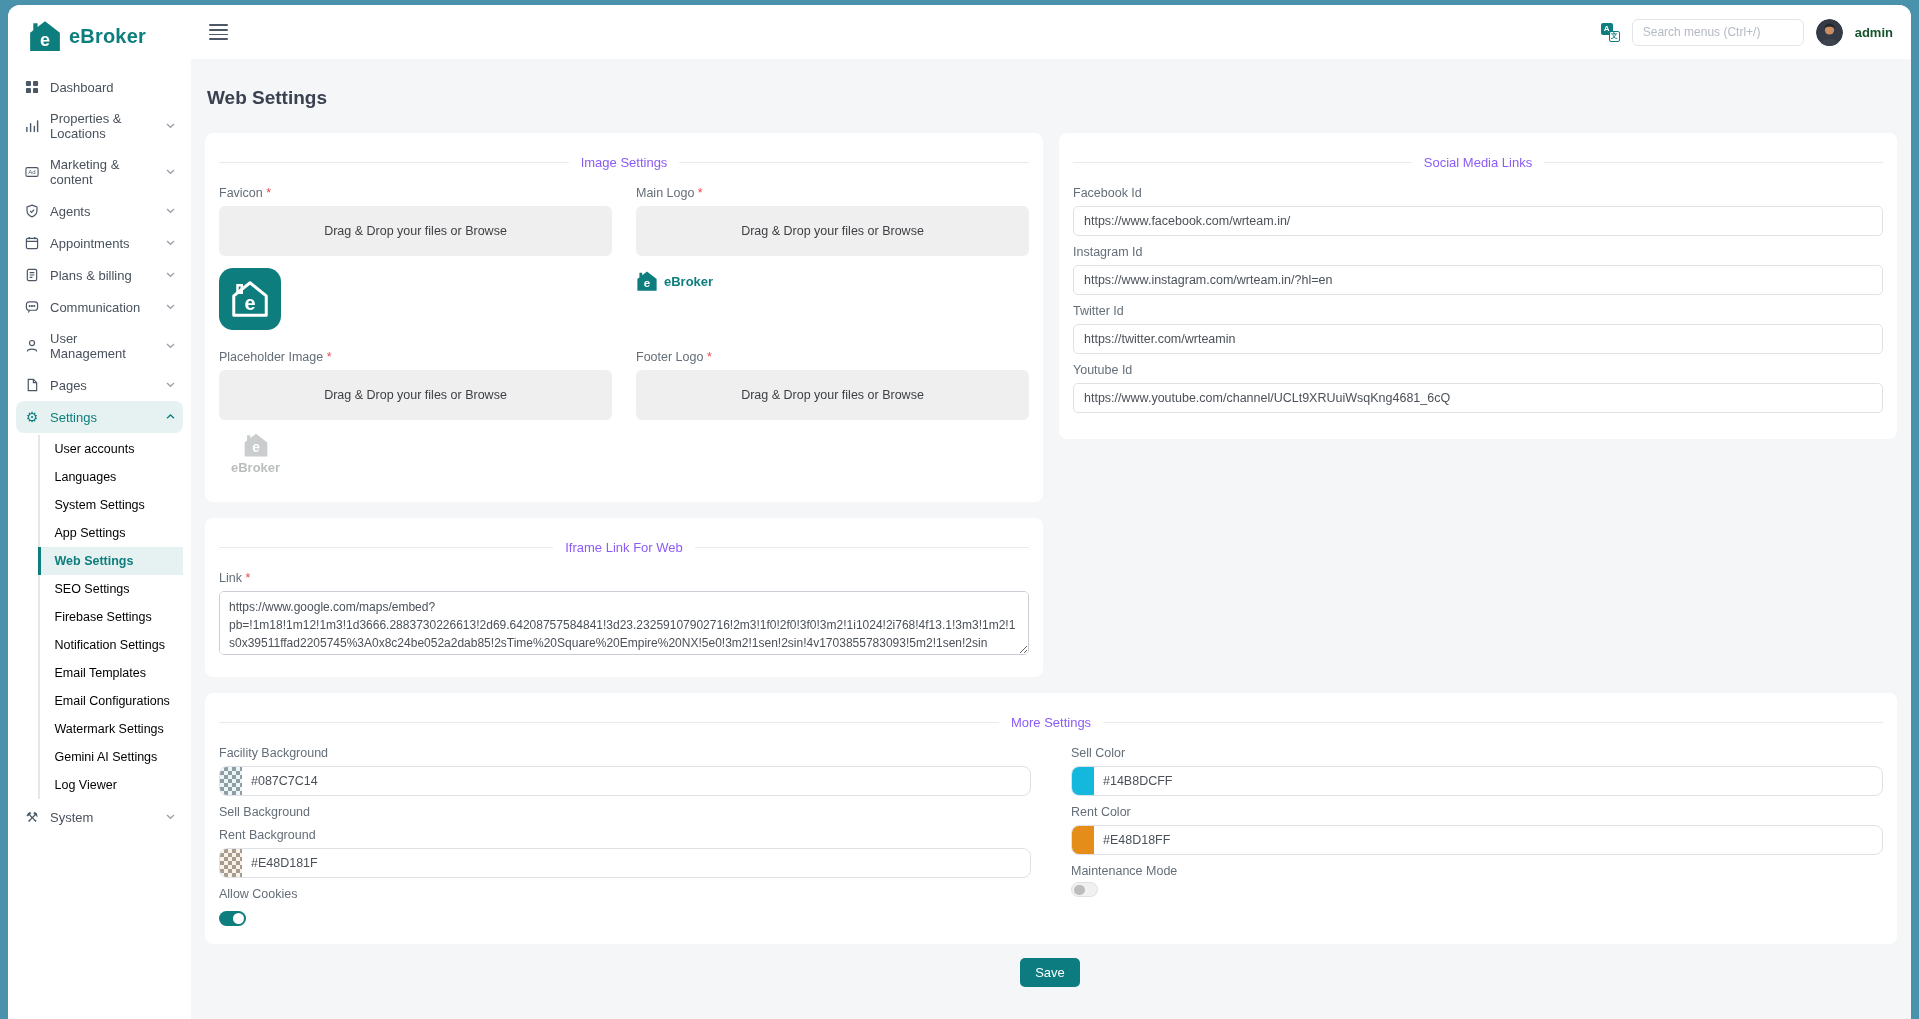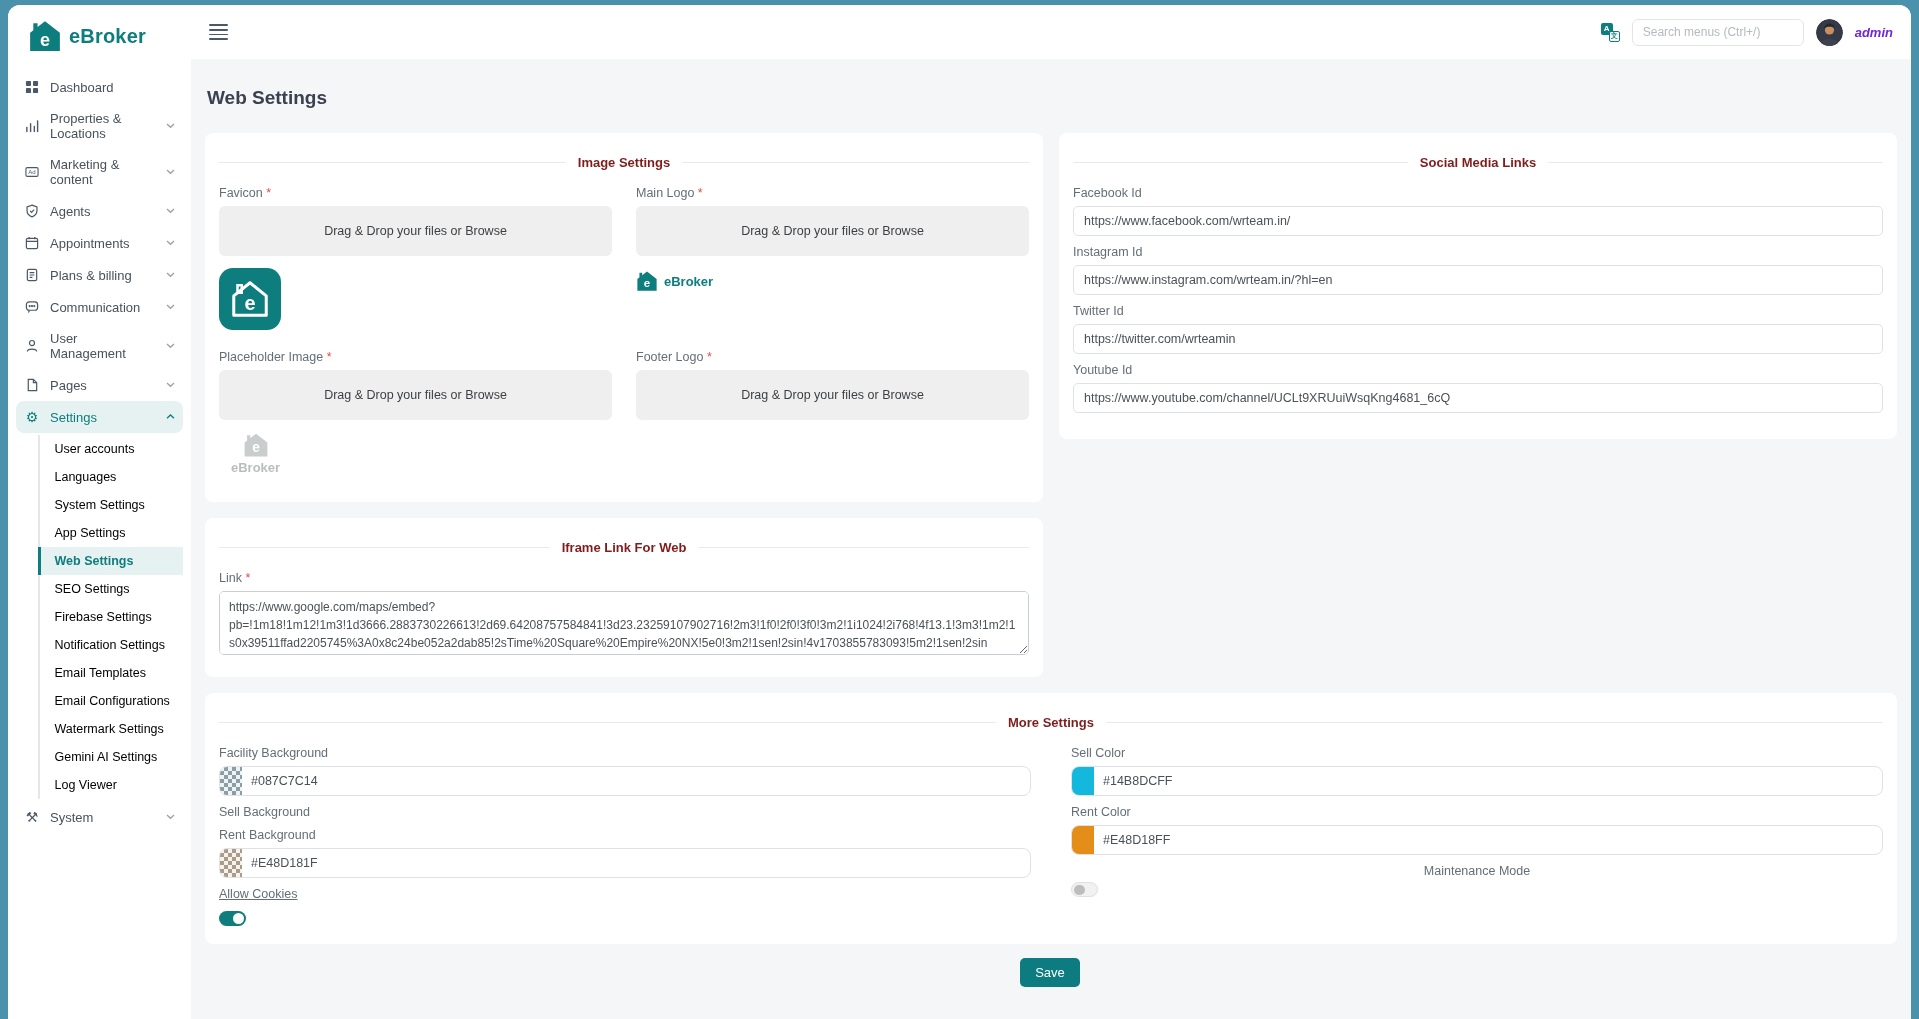--- a/index.html
+++ b/index.html
@@ -32,31 +32,31 @@
   .top-right { margin-left:auto; display:flex; align-items:center; gap:12px; }
   .translate-ic { position:relative; width:19px; height:19px; cursor:pointer; }
   .translate-ic .b1 { position:absolute; left:0; top:0; width:12px; height:12px; background:#0e7d7d; border-radius:2px;
                       color:#fff; font-size:8px; font-weight:bold; display:flex; align-items:center; justify-content:center; }
   .translate-ic .b2 { position:absolute; right:0; bottom:0; width:11px; height:11px; background:#fff; border:1.4px solid #0e7d7d;
                       border-radius:2px; color:#0e7d7d; font-size:7px; font-weight:bold; display:flex; align-items:center; justify-content:center; }
   .search-box { width:172px; height:27px; border:1px solid #e1e4e8; border-radius:6px; padding:0 10px;
                 font-size:12px; color:#444; font-family:"Liberation Sans", sans-serif; }
   .search-box::placeholder { color:#b4bac2; }
   .avatar { width:27px; height:27px; border-radius:50%; overflow:hidden; flex-shrink:0; cursor:pointer; }
-  .admin-name { font-size:13px; color:#6d28d9; font-weight:bold;font-style:italic; }
+  .admin-name { font-size:13px; color:#14532d; font-weight:bold; }
 
   .main { flex:1; background:#f5f6f7; padding:14px 14px 0 14px; overflow:hidden; }
   .page-title { font-size:19px; font-weight:bold; color:#3a4150; margin:14px 0 0 2px; }
 
   .grid { display:grid; grid-template-columns:1fr 1fr; gap:16px; margin-top:24px; align-items:start; }
   .col { display:flex; flex-direction:column; gap:16px; }
   .card { background:#fff; border-radius:8px; padding:14px 14px 18px 14px; }
   .card-head { display:flex; align-items:center; gap:12px; margin:8px 0 16px 0; }
   .card-head .line { flex:1; height:1px; background:#e9eaec; }
-  .card-head .t { font-size:13px; font-weight:bold; color:#7f1d1d; white-space:nowrap; }
+  .card-head .t { font-size:13px; font-weight:normal; color:#8b5cf6; white-space:nowrap; }
 
   .lbl { font-size:12.5px; color:#646e78; margin-bottom:6px; }
   .req { color:#e5484d; }
 
   
   .img-grid { display:grid; grid-template-columns:1fr 1fr; gap:10px 24px; }
   .dropzone { height:50px; background:#efefef; border-radius:6px; display:flex; align-items:center; justify-content:center;
               font-size:12.5px; color:#3c3f43; cursor:pointer; }
   .preview { min-height:84px; display:flex; align-items:flex-start; padding-top:12px; }
   .fav-tile { width:62px; height:62px; background:#0e7d7d; border-radius:14px; display:flex; align-items:center; justify-content:center; }
@@ -443,21 +443,21 @@
               <div class="field">
                 <div class="lbl">Rent Background</div>
                 <div class="color-input">
                   <span class="swatch checker">
                       <span class="overlay" style="background: rgba(228, 141, 24, 0.12);"></span>
                     </span>
                   <span class="val">#E48D181F</span>
                 </div>
               </div>
               <div class="field" style="margin-bottom:0;">
-                <div class="lbl" style="margin-bottom:10px;text-decoration:underline;">Allow Cookies</div>
+                <div class="lbl" style="margin-bottom:10px;">Allow Cookies</div>
                 <div class="toggle on">
                     <span class="knob"></span>
                   </div>
               </div>
             </div>
             <div>
               <div class="field">
                 <div class="lbl">Sell Color</div>
                 <div class="color-input">
                   <span class="swatch" style="background: rgb(20, 184, 220);"></span>
@@ -465,21 +465,21 @@
                 </div>
               </div>
               <div class="field">
                 <div class="lbl">Rent Color</div>
                 <div class="color-input">
                   <span class="swatch" style="background: rgb(228, 141, 24);"></span>
                   <span class="val">#E48D18FF</span>
                 </div>
               </div>
               <div class="field" style="margin-bottom:0;">
-                <div class="lbl" style="margin-bottom:4px;text-align:center;">Maintenance Mode</div>
+                <div class="lbl" style="margin-bottom:4px;">Maintenance Mode</div>
                 <div class="toggle off">
                     <span class="knob"></span>
                   </div>
               </div>
             </div>
           </div>
         </section>
       </div>
 
       <div class="save-row">

